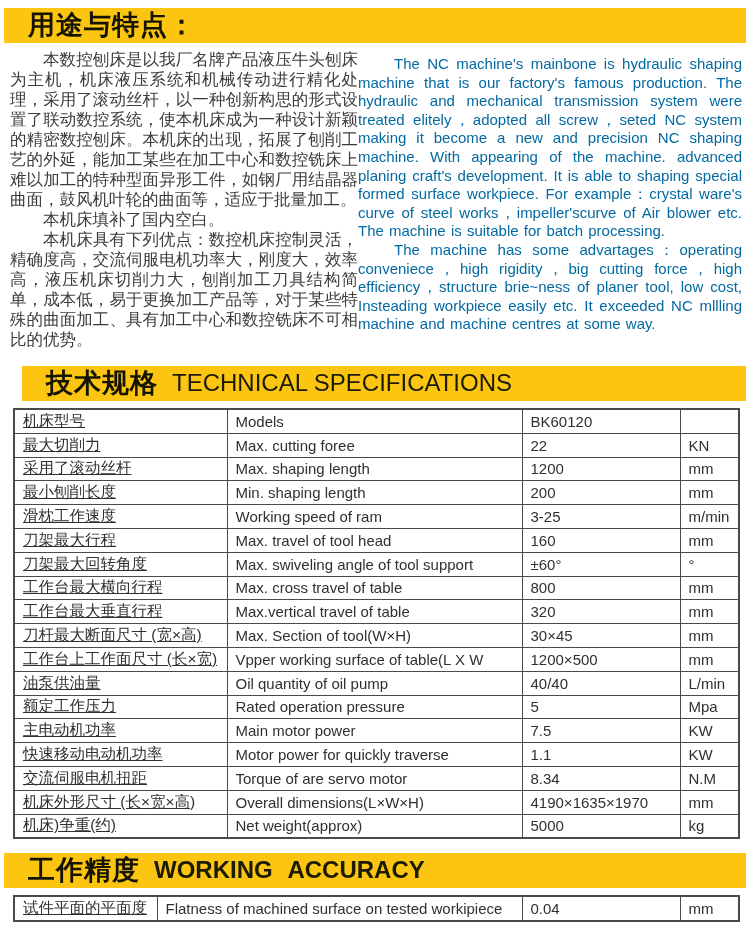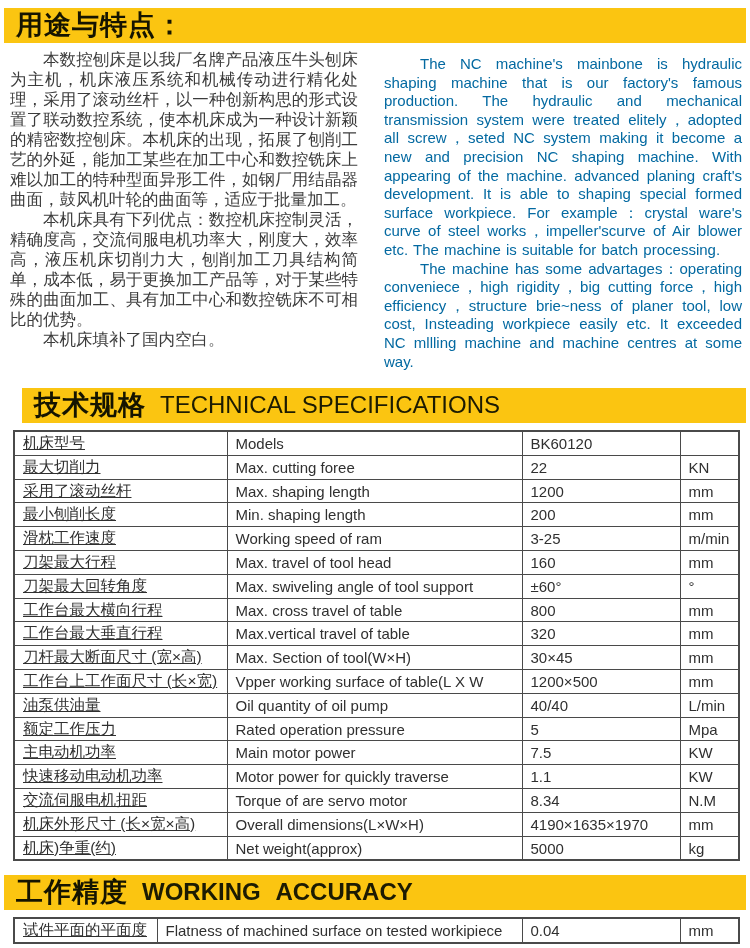--- a/index.html
+++ b/index.html
@@ -8,21 +8,21 @@
     background:#ffffff;
     font-family:"Liberation Sans","DejaVu Sans",sans-serif;
     color:#333;
     overflow:hidden;
     position:relative;
   }
   .banner{
     background:#FBC511;
     color:#151400;
     margin:0 4px;
-    padding:2px 10px 3px 12px;
+    padding:2px 10px 3px 24px;
     display:flex;
     align-items:center;
     height:30px;
   }
   .banner .cn{
     font-size:27px;
     font-weight:700;
     letter-spacing:1px;
     line-height:30px;
   }
@@ -33,21 +33,20 @@
     letter-spacing:0px;
     line-height:30px;
     color:#1c1b02;
     text-align:right;
   }
   #top-banner{margin-top:8px;}
   
   .intro{
     display:flex;
     padding:6px 8px 4px 10px;
-    gap:26px;
   }
   .col-cn{
     width:348px;
     font-size:16.5px;
     line-height:20px;
     text-align:justify;
     color:#3c3c3c;
   }
   .col-cn p{margin:0;text-indent:2em;}
   .col-en{
@@ -84,22 +83,22 @@
 </head>
 <body>
 
 <div id="top-banner" class="banner">
   <span class="cn">用途与特点：</span>
 </div>
 
 <div class="intro">
   <div class="col-cn">
     <p>本数控刨床是以我厂名牌产品液压牛头刨床为主机，机床液压系统和机械传动进行精化处理，采用了滚动丝杆，以一种创新构思的形式设置了联动数控系统，使本机床成为一种设计新颖的精密数控刨床。本机床的出现，拓展了刨削工艺的外延，能加工某些在加工中心和数控铣床上难以加工的特种型面异形工件，如钢厂用结晶器曲面，鼓风机叶轮的曲面等，适应于批量加工。</p>
+    <p>本机床填补了国内空白。</p>
     <p>本机床具有下列优点：数控机床控制灵活，精确度高，交流伺服电机功率大，刚度大，效率高，液压机床切削力大，刨削加工刀具结构简单，成本低，易于更换加工产品等，对于某些特殊的曲面加工、具有加工中心和数控铣床不可相比的优势。</p>
-    <p>本机床填补了国内空白。</p>
   </div>
   <div class="col-en">
     <p>The NC machine's mainbone is hydraulic shaping machine that is our factory's famous production.  The hydraulic and mechanical transmission system were treated elitely，adopted all screw，seted NC system making it become a new and precision NC shaping machine.  With appearing of the machine.  advanced planing craft's development. It is able to shaping special formed surface workpiece.  For example：crystal ware's curve of steel works，impeller'scurve of Air blower etc.  The machine is suitable for batch processing.</p>
     <p>The machine has some advartages：operating conveniece，high rigidity，big cutting force，high efficiency，structure brie~ness of planer tool, low cost, Insteading workpiece easily etc.  It exceeded NC mllling machine and machine centres at some way.</p>
   </div>
 </div>
 
 <div id="spec-banner" class="banner">
   <span class="cn">技术规格</span>
   <span class="en">TECHNICAL SPECIFICATIONS</span>

